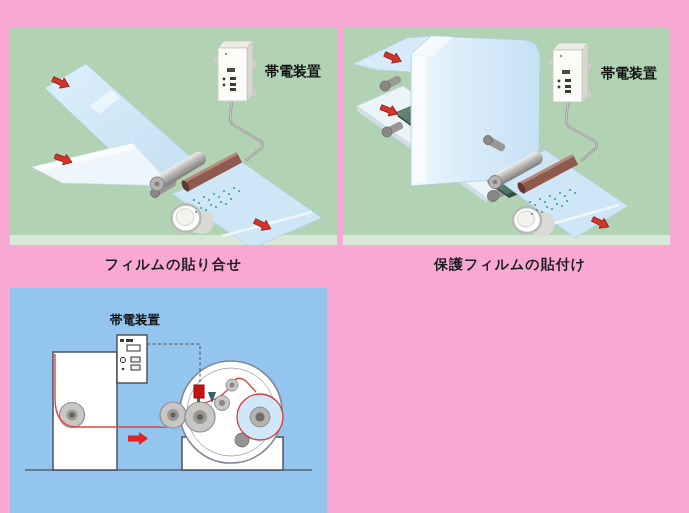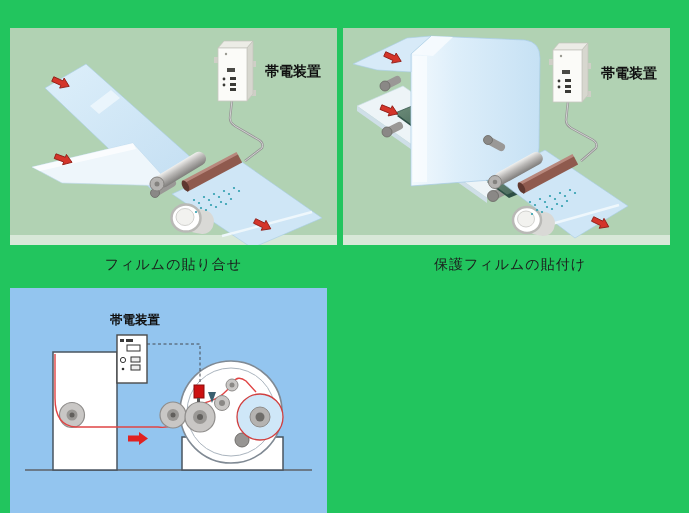--- a/index.html
+++ b/index.html
@@ -1,19 +1,19 @@
 <!DOCTYPE html>
 <html><head>
 <meta charset="utf-8">
 <style>
   html,body{margin:0;padding:0;background:#ffffff;}
-  #stage{position:relative;width:689px;height:513px;background:#22c55e;overflow:hidden;
+  #stage{position:relative;width:689px;height:513px;background:#f9a8d4;overflow:hidden;
          font-family:"DejaVu Sans",sans-serif;}
   .panel{position:absolute;}
-  .caption{position:absolute;font-size:14px;font-weight:normal;color:#1c1c1c;
+  .caption{position:absolute;font-size:14px;font-weight:bold;color:#1c1c1c;
            text-align:center;letter-spacing:1px;}
   svg text{font-family:"DejaVu Sans",sans-serif;}
 </style>
 </head>
 <body>
 
 <div id="stage">
 
   <svg class="panel" style="left:10px;top:28px" width="327" height="217" viewBox="0 0 327 217">
     <defs>

